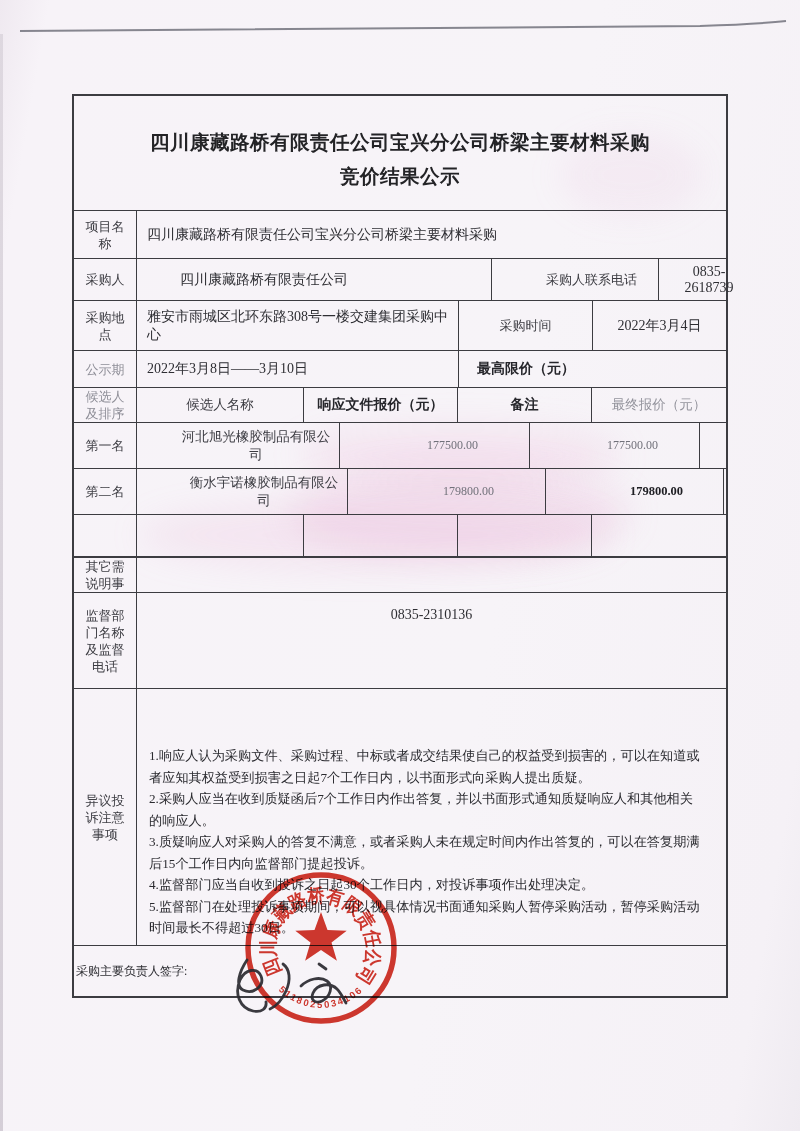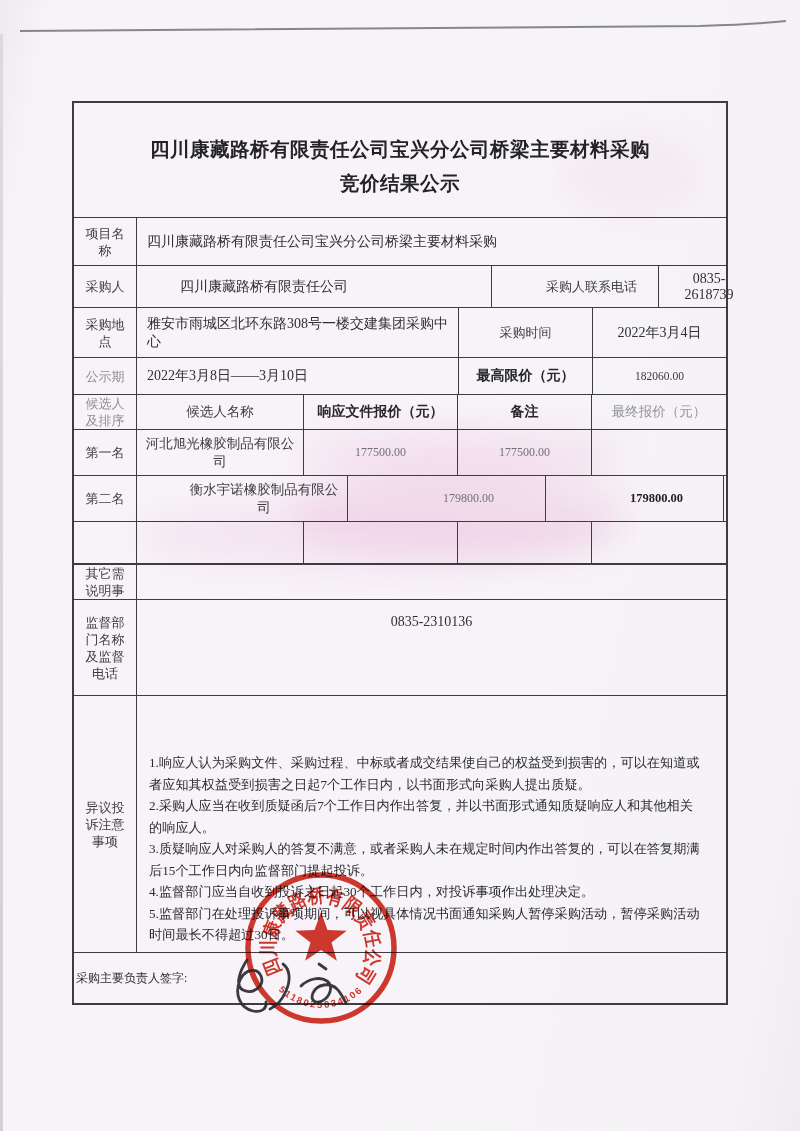--- a/index.html
+++ b/index.html
@@ -9,40 +9,40 @@
     font-family:"Liberation Serif","DejaVu Serif",serif;color:#2d2d31;
   }
   .page::before{content:"";position:absolute;left:0;top:34px;bottom:0;width:3px;
     background:linear-gradient(#d9d3db,#ccc5cf);opacity:.8;}
   .haze{position:absolute;border-radius:50%;filter:blur(16px);pointer-events:none;}
   .hz1{left:300px;top:425px;width:320px;height:60px;background:rgba(228,150,200,.16);}
   .hz2{left:290px;top:468px;width:340px;height:90px;background:rgba(228,150,200,.18);}
   .hz3{left:140px;top:500px;width:470px;height:70px;background:rgba(228,150,200,.14);}
   .hz4{left:560px;top:135px;width:140px;height:80px;background:rgba(225,160,205,.10);}
 
-  .doc-table{position:absolute;left:72px;top:101px;width:656px;box-sizing:border-box;
+  .doc-table{position:absolute;left:72px;top:94px;width:656px;box-sizing:border-box;
     border:2px solid #3c3c41;}
   .tr{display:flex;border-bottom:1px solid #3c3c41;box-sizing:border-box;}
   .tr:last-child{border-bottom:none;}
   .bt2{border-top:1px solid #3c3c41;}
   .td{box-sizing:border-box;border-right:1px solid #3c3c41;display:flex;
     align-items:center;justify-content:center;text-align:center;padding:2px 6px;min-width:0;}
   .td:last-child{border-right:none;}
   .c0{width:63px;flex:none;padding:2px 8px;}
   .c1{width:167px;flex:none;}
   .c2{width:154px;flex:none;}
   .c3{width:134px;flex:none;}
   .c4{flex:1;}
   .cw12{width:322px;flex:none;} 
   .grow{flex:1;}
   .left{justify-content:flex-start;text-align:left;padding-left:10px;}
 
   .h-title{height:115px;}
   .h-r1{height:48px;} .h-r2{height:42px;gap:33px;} .h-r3{height:50px;} .h-r4{height:37px;}
-  .h-r5{height:35px;} .h-r6{height:46px;} .h-r7{height:46px;gap:44px;} .h-r8{height:42px;}
+  .h-r5{height:35px;} .h-r6{height:46px;gap:36px;} .h-r7{height:46px;gap:44px;} .h-r8{height:42px;}
   .h-r9{height:36px;} .h-r10{height:96px;} .h-r11{height:257px;} .h-r12{height:50px;}
 
   .title-cell{flex-direction:column;gap:7px;padding-top:14px;
     font-family:"Liberation Sans","DejaVu Sans",sans-serif;font-weight:700;
     font-size:19.5px;color:#232326;letter-spacing:.5px;}
   .label{font-size:13px;color:#3c3c42;line-height:17px;}
   .label-faded{color:#8e8e97;}
   .val{font-size:14px;color:#2e2e33;}
   .small-num{font-size:11.5px;color:#3a3a40;font-family:"Liberation Serif",serif;}
   .hdr-bold{font-family:"Liberation Sans","DejaVu Sans",sans-serif;font-weight:700;
@@ -97,21 +97,20 @@
       <div class="td c0 label">采购地点</div>
       <div class="td cw12 left val">雅安市雨城区北环东路308号一楼交建集团采购中心</div>
       <div class="td c3 label">采购时间</div>
       <div class="td c4 val">2022年3月4日</div>
     </div>
 
     <div class="tr h-r4">
       <div class="td c0 label label-faded">公示期</div>
       <div class="td cw12 left val">2022年3月8日——3月10日</div>
       <div class="td c3 hdr-bold">最高限价（元）</div>
-      <div class="td c4 small-num">182060.00</div>
     </div>
 
     <div class="tr h-r5">
       <div class="td c0 label label-faded">候选人及排序</div>
       <div class="td c1 cand-name">候选人名称</div>
       <div class="td c2 hdr-bold">响应文件报价（元）</div>
       <div class="td c4 hdr-bold">备注</div>
       <div class="td c3 hdr-faded">最终报价（元）</div>
     </div>
 

